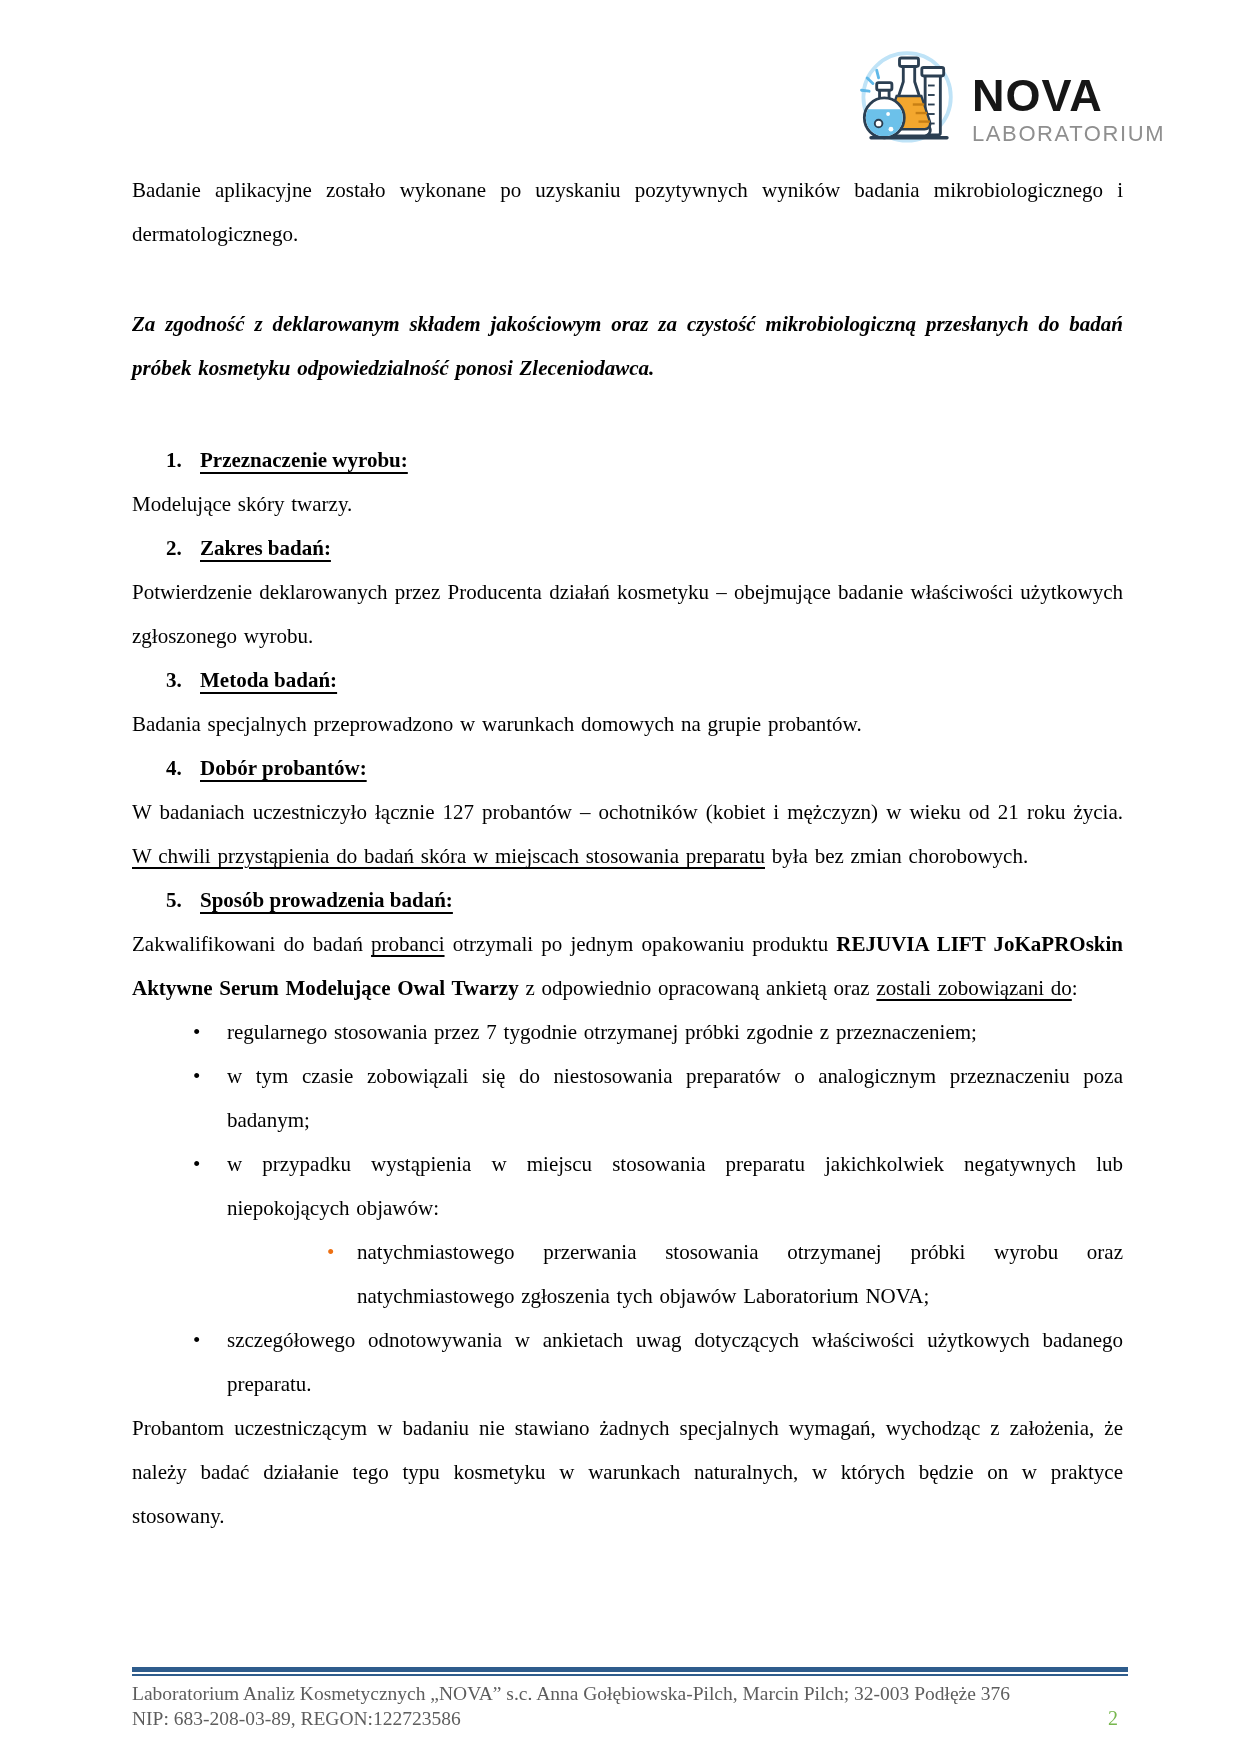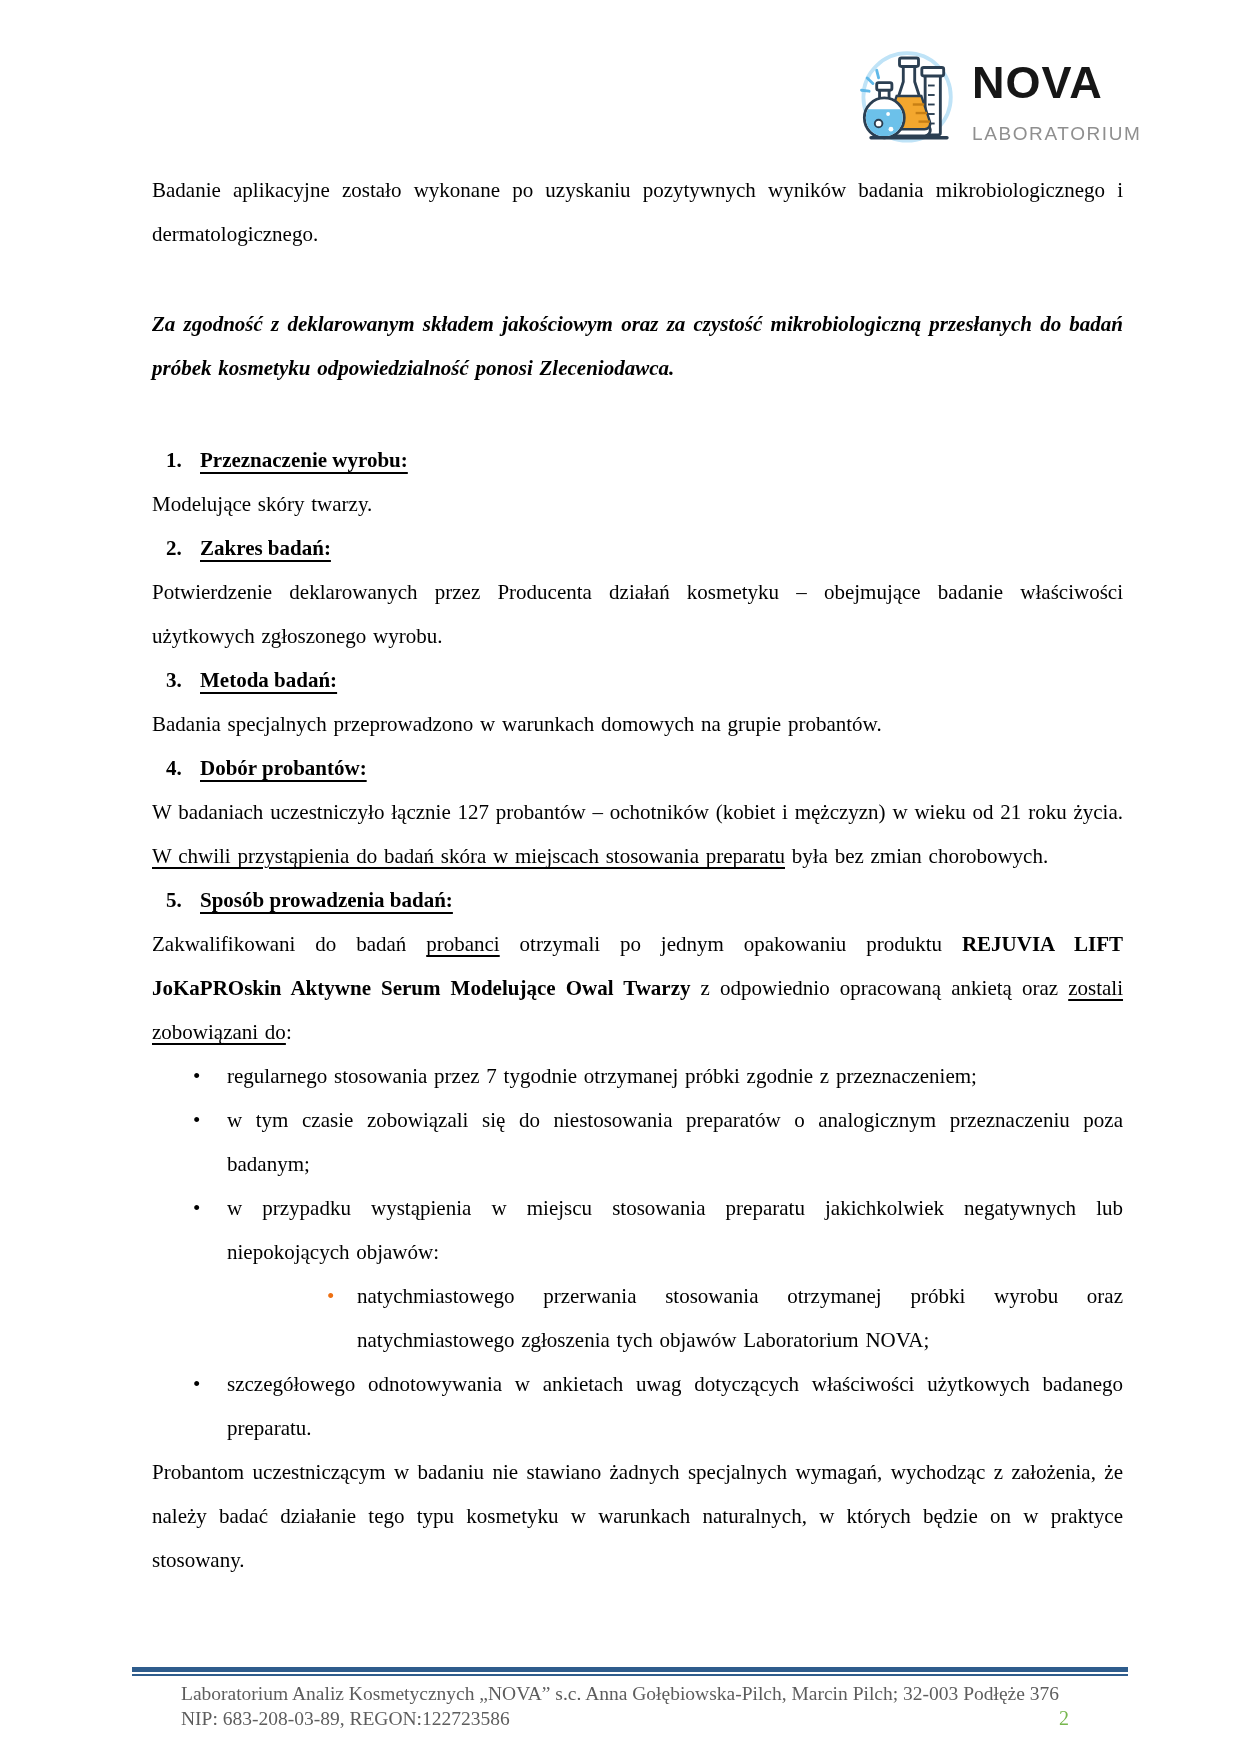--- a/index.html
+++ b/index.html
@@ -10,29 +10,29 @@
     font-family:"Liberation Serif", serif;
     color:#000;
     overflow:hidden;
   }
 
   
   .logo { position:absolute; top:44px; left:852px; display:flex; align-items:flex-end; }
   .logo svg { display:block; }
   .logo-text { margin-left:6px; font-family:"Liberation Sans", sans-serif; }
   .logo-name { font-size:45px; font-weight:bold; letter-spacing:1px; color:#161616; line-height:46px; }
-  .logo-sub  { font-size:19px; color:#8f8f8f; letter-spacing:1.6px; line-height:24px; margin-top:16px; }
+  .logo-sub  { font-size:22px; color:#8f8f8f; letter-spacing:1.6px; line-height:24px; margin-top:3px; }
 
   
   .content {
     position:absolute; top:168px; left:132px; width:991px;
     font-size:21px; line-height:44px;
   }
   .para { margin:0; }
-  .justify { text-align:justify; word-spacing:1.5px;margin-left:20px; }
+  .justify { text-align:justify; word-spacing:1.5px; }
   .intro-gap { margin-bottom:46px; }
   .disclaimer { font-weight:bold; font-style:italic; margin-bottom:48px; }
 
   .sec-heading { line-height:44px; white-space:nowrap; }
   .sec-num { display:inline-block; margin-left:34px; width:34px; font-weight:bold; }
   .sec-title { font-weight:bold; text-decoration:underline; text-decoration-thickness:2px; text-underline-offset:5px; }
 
   .u { text-decoration:underline; text-underline-offset:4px; }
   .b { font-weight:bold; }
 
@@ -41,21 +41,21 @@
   .bullet-text { flex:1; text-align:justify; word-spacing:1.5px; }
 
   .sub-bullet-item { display:flex; }
   .sub-bullet-marker { flex:none; margin-left:195px; width:30px; color:#ed7013; }
   .sub-bullet-text { flex:1; text-align:justify; word-spacing:1.5px; }
 
   
   .footer { position:absolute; left:132px; top:1667px; width:996px; }
   .footer-rule { border-top:5px solid #2e5c8c; }
   .footer-rule-thin { margin-top:2px; border-top:2px solid #2e5c8c; }
-  .footer-row { display:flex; justify-content:center; align-items:flex-end; margin-top:5px; }
+  .footer-row { display:flex; justify-content:space-between; align-items:flex-end; margin-top:5px; }
   .footer-text { font-size:19.5px; line-height:25px; color:#5d5d5d; }
   .page-num { font-size:20px; line-height:25px; color:#77b74e; padding-right:10px; }
 </style>
 </head>
 <body>
 
 <div class="page">
 
   <div class="logo">
     <svg width="114" height="102" viewBox="0 0 120 104">

